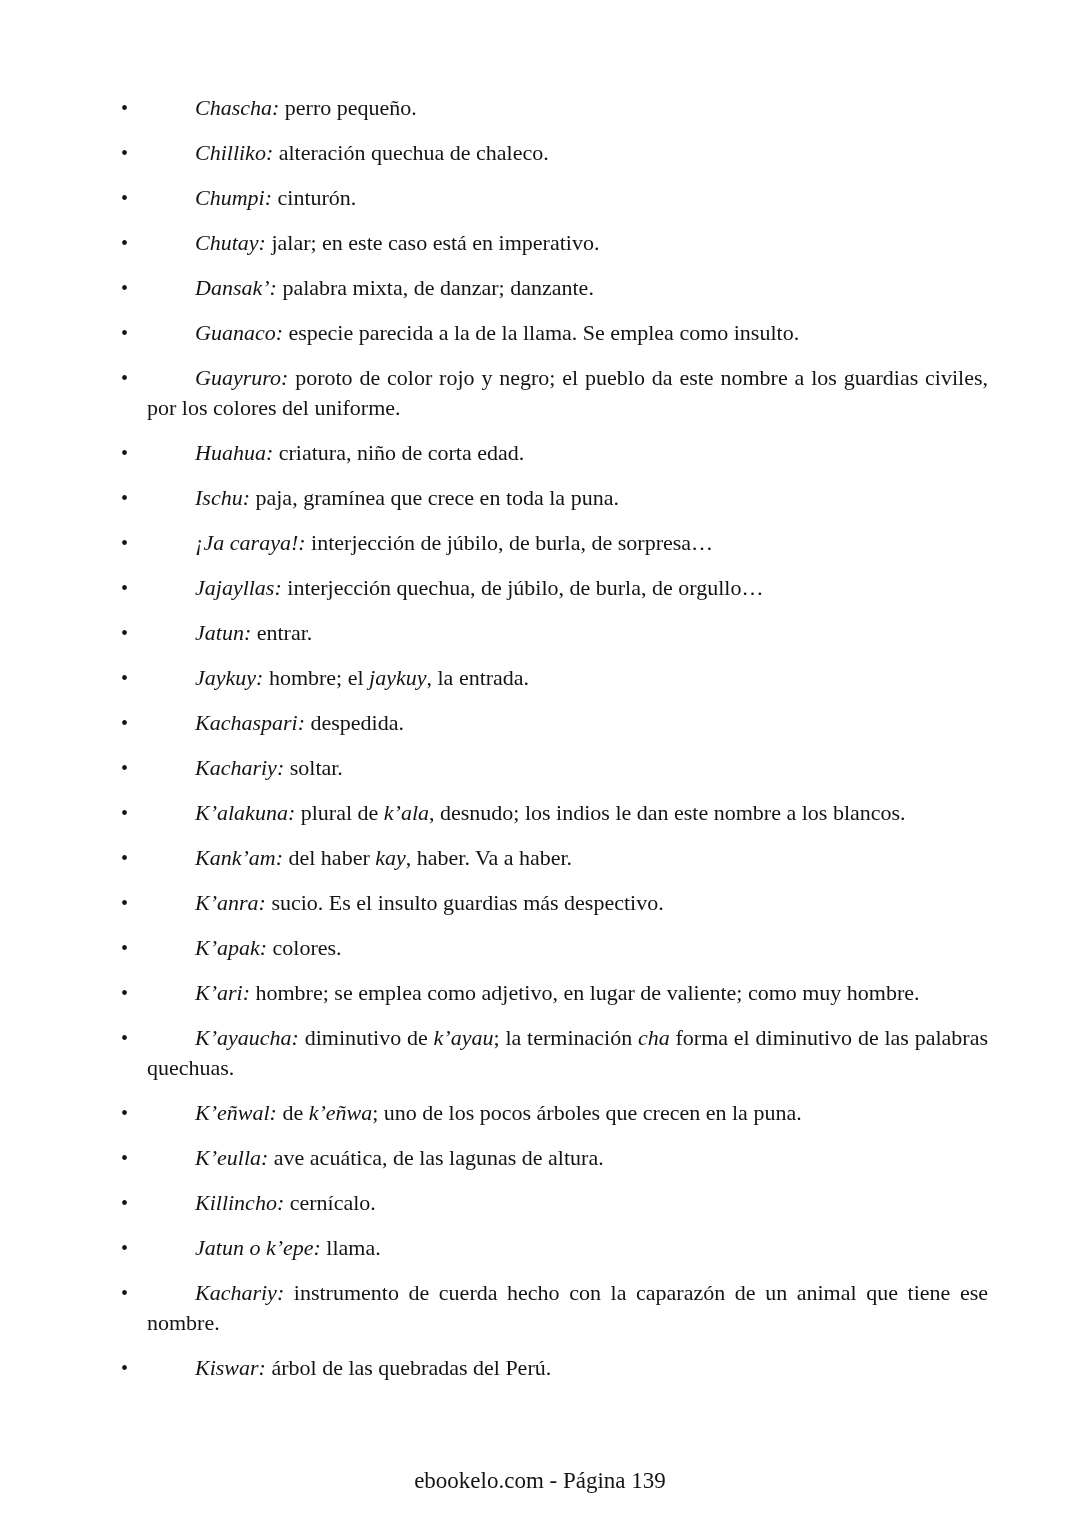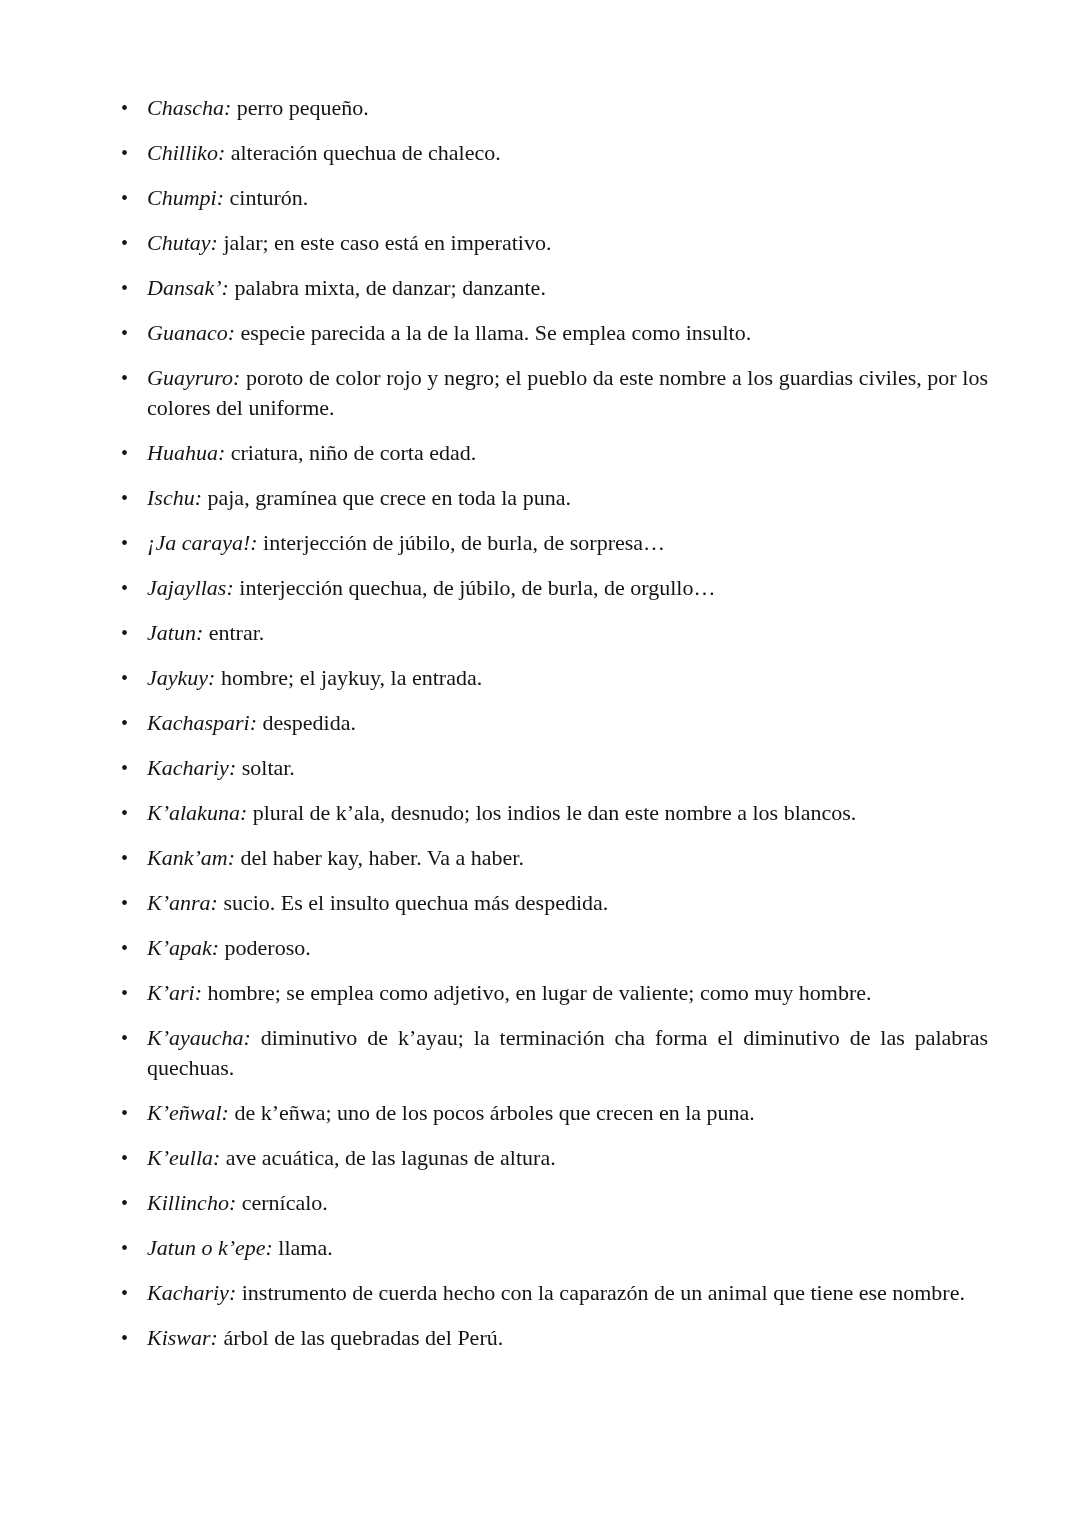--- a/index.html
+++ b/index.html
@@ -36,22 +36,24 @@
   .bullet {
     position: absolute;
     left: 1px;
     top: 0;
     font-size: 20px;
     line-height: 30px;
     font-style: normal;
   }
   .term {
     font-style: italic;
+    margin-left: 48px;
   }
   .it {
+    font-style: italic;
   }
   .footer {
     position: absolute;
     left: 0;
     top: 1466px;
     width: 100%;
     text-align: center;
     font-size: 23px;
     line-height: 30px;
   }
@@ -71,24 +73,25 @@
       <li class="entry"><span class="bullet">•</span><span class="term">Huahua:</span><span class="definition"><span> criatura, niño de corta edad.</span></span></li>
       <li class="entry"><span class="bullet">•</span><span class="term">Ischu:</span><span class="definition"><span> paja, gramínea que crece en toda la puna.</span></span></li>
       <li class="entry"><span class="bullet">•</span><span class="term">¡Ja caraya!:</span><span class="definition"><span> interjección de júbilo, de burla, de sorpresa…</span></span></li>
       <li class="entry"><span class="bullet">•</span><span class="term">Jajayllas:</span><span class="definition"><span> interjección quechua, de júbilo, de burla, de orgullo…</span></span></li>
       <li class="entry"><span class="bullet">•</span><span class="term">Jatun:</span><span class="definition"><span> entrar.</span></span></li>
       <li class="entry"><span class="bullet">•</span><span class="term">Jaykuy:</span><span class="definition"><span> hombre; el </span><span class="it">jaykuy</span><span>, la entrada.</span></span></li>
       <li class="entry"><span class="bullet">•</span><span class="term">Kachaspari:</span><span class="definition"><span> despedida.</span></span></li>
       <li class="entry"><span class="bullet">•</span><span class="term">Kachariy:</span><span class="definition"><span> soltar.</span></span></li>
       <li class="entry"><span class="bullet">•</span><span class="term">K’alakuna:</span><span class="definition"><span> plural de </span><span class="it">k’ala</span><span>, desnudo; los indios le dan este nombre a los blancos.</span></span></li>
       <li class="entry"><span class="bullet">•</span><span class="term">Kank’am:</span><span class="definition"><span> del haber </span><span class="it">kay</span><span>, haber. Va a haber.</span></span></li>
-      <li class="entry"><span class="bullet">•</span><span class="term">K’anra:</span><span class="definition"><span> sucio. Es el insulto quechua más despedida.</span></span></li>
-      <li class="entry"><span class="bullet">•</span><span class="term">K’apak:</span><span class="definition"><span> poderoso.</span></span></li>
+      <li class="entry"><span class="bullet">•</span><span class="term">K’anra:</span><span class="definition"><span> sucio. Es el insulto guardias más despectivo.</span></span></li>
+      <li class="entry"><span class="bullet">•</span><span class="term">K’apak:</span><span class="definition"><span> colores.</span></span></li>
       <li class="entry"><span class="bullet">•</span><span class="term">K’ari:</span><span class="definition"><span> hombre; se emplea como adjetivo, en lugar de valiente; como muy hombre.</span></span></li>
       <li class="entry"><span class="bullet">•</span><span class="term">K’ayaucha:</span><span class="definition"><span> diminutivo de </span><span class="it">k’ayau</span><span>; la terminación </span><span class="it">cha</span><span> forma el diminutivo de las palabras quechuas.</span></span></li>
       <li class="entry"><span class="bullet">•</span><span class="term">K’eñwal:</span><span class="definition"><span> de </span><span class="it">k’eñwa</span><span>; uno de los pocos árboles que crecen en la puna.</span></span></li>
       <li class="entry"><span class="bullet">•</span><span class="term">K’eulla:</span><span class="definition"><span> ave acuática, de las lagunas de altura.</span></span></li>
       <li class="entry"><span class="bullet">•</span><span class="term">Killincho:</span><span class="definition"><span> cernícalo.</span></span></li>
       <li class="entry"><span class="bullet">•</span><span class="term">Jatun o k’epe:</span><span class="definition"><span> llama.</span></span></li>
       <li class="entry"><span class="bullet">•</span><span class="term">Kachariy:</span><span class="definition"><span> instrumento de cuerda hecho con la caparazón de un animal que tiene ese nombre.</span></span></li>
       <li class="entry"><span class="bullet">•</span><span class="term">Kiswar:</span><span class="definition"><span> árbol de las quebradas del Perú.</span></span></li>
     </ul>
+  <div class="footer">ebookelo.com - Página 139</div>
 </div>
 
 </body></html>

